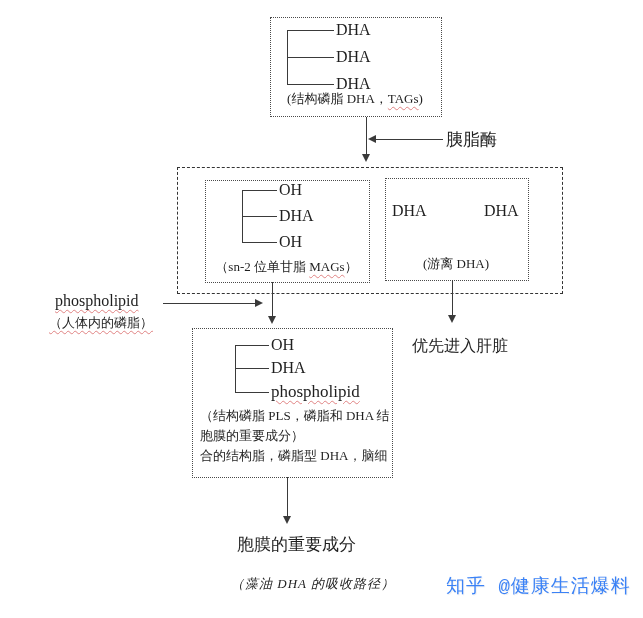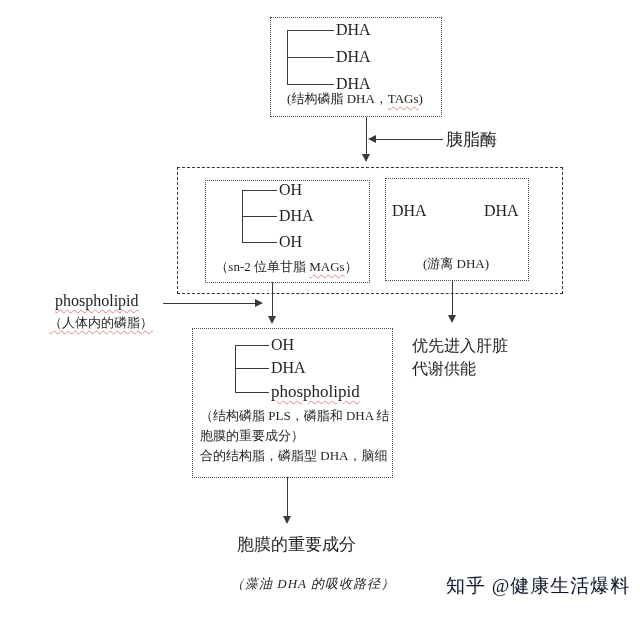--- a/index.html
+++ b/index.html
@@ -14,29 +14,29 @@
   .vline{position:absolute;width:1px;background:#3a3a3a;}
   .ah-down{position:absolute;width:0;height:0;
     border-left:4px solid transparent;border-right:4px solid transparent;border-top:8px solid #3a3a3a;}
   .ah-left{position:absolute;width:0;height:0;
     border-top:4px solid transparent;border-bottom:4px solid transparent;border-right:8px solid #3a3a3a;}
   .ah-right{position:absolute;width:0;height:0;
     border-top:4px solid transparent;border-bottom:4px solid transparent;border-left:8px solid #3a3a3a;}
   .chem{position:absolute;font-size:16px;line-height:18px;white-space:nowrap;}
   .chem-big{position:absolute;font-size:17px;line-height:19px;white-space:nowrap;}
   .caption{position:absolute;font-size:13px;line-height:16px;text-align:center;white-space:nowrap;}
-  .cjk{position:absolute;font-size:16px;line-height:20px;white-space:nowrap;}
+  .cjk{position:absolute;font-size:16px;line-height:20px;white-space:nowrap;text-align:center;}
   .small{font-size:13px;}
   .squiggle{
     text-decoration-line:underline;text-decoration-style:wavy;
     text-decoration-color:#e08383;text-decoration-thickness:1px;text-underline-offset:3px;}
   .desc{position:absolute;font-size:13px;line-height:20px;white-space:nowrap;}
   .figcap{position:absolute;font-size:13px;font-style:italic;letter-spacing:1px;white-space:nowrap;}
-  .watermark{position:absolute;font-size:19px;letter-spacing:1px;color:#0f172a;
-    font-family:Liberation Serif, serif;
+  .watermark{position:absolute;font-size:19px;letter-spacing:1px;color:#3b82f6;
+    font-family:Liberation Mono, monospace;
     text-shadow:1px 1px 0 #f2f2f2;white-space:nowrap;}
 </style>
 </head>
 <body>
 
 <div class="canvas">
 
   <div class="box dotted" style="left:270px;top:17px;width:170px;height:98px"></div>
   <div class="vline" style="left:287px;top:30px;height:55px"></div>
   <div class="hline" style="left:287px;top:30px;width:47px"></div>
@@ -79,21 +79,20 @@
   <div class="hline" style="left:163px;top:303px;width:93px"></div>
   <div class="ah-right" style="left:255px;top:299px"></div>
 
   <div class="vline" style="left:272px;top:282px;height:35px"></div>
   <div class="ah-down" style="left:268px;top:316px"></div>
 
   <div class="vline" style="left:452px;top:280px;height:36px"></div>
   <div class="ah-down" style="left:448px;top:315px"></div>
   <div class="cjk" style="left:412px;top:334px;line-height:23px">
     <div>优先进入肝脏</div>
-    <div>代谢供能</div>
   </div>
 
   <div class="box dotted" style="left:192px;top:328px;width:199px;height:148px"></div>
   <div class="vline" style="left:235px;top:345px;height:48px"></div>
   <div class="hline" style="left:235px;top:345px;width:34px"></div>
   <div class="hline" style="left:235px;top:368px;width:34px"></div>
   <div class="hline" style="left:235px;top:392px;width:34px"></div>
   <div class="chem" style="left:271px;top:336px">OH</div>
   <div class="chem" style="left:271px;top:359px">DHA</div>
   <div class="chem-big squiggle" style="left:271px;top:382px">phospholipid</div>

